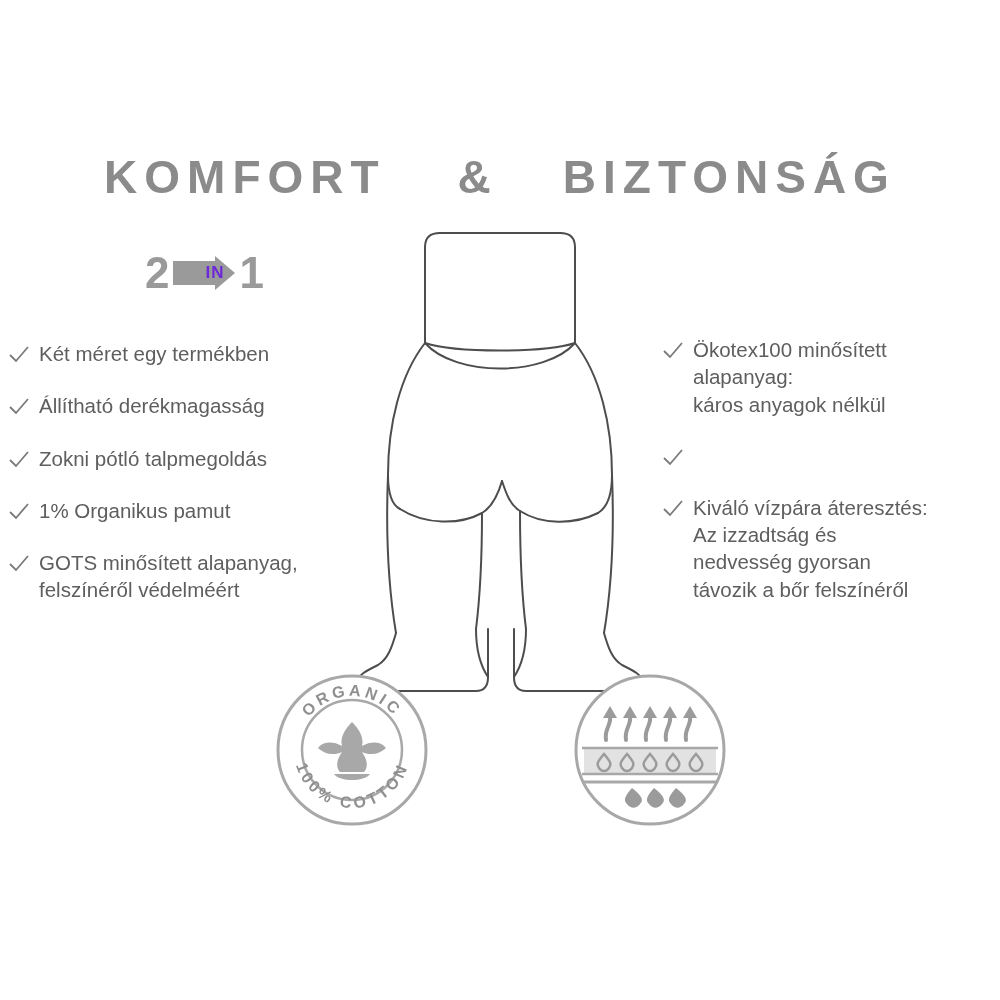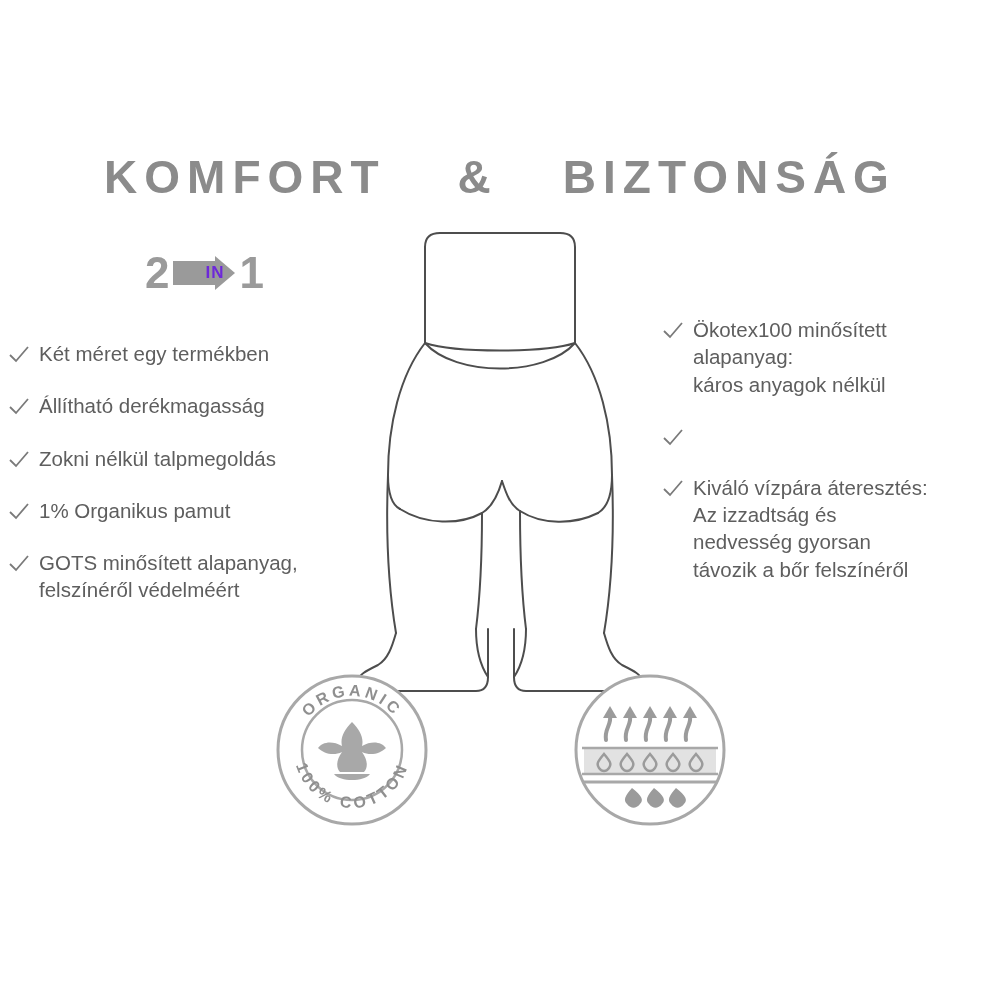--- a/index.html
+++ b/index.html
@@ -108,21 +108,21 @@
   .col {
     position: absolute;
     width: 330px;
   }
   .col-left {
     left: 8px;
     top: 340px;
   }
   .col-right {
     left: 662px;
-    top: 316px;
+    top: 336px;
     width: 338px;
   }
   .feature {
     display: flex;
     align-items: flex-start;
     margin-bottom: 25px;
   }
   .check {
     flex: 0 0 auto;
     width: 22px;
@@ -202,21 +202,21 @@
           </svg>
       </span>
       <span class="feature-text">Állítható derékmagasság</span>
     </div>
     <div class="feature">
       <span class="check">
         <svg width="22" height="22" viewBox="0 0 22 22">
             <polyline points="2,11 8,17 20,3" fill="none" stroke="#7a7a7a" stroke-width="1.8"></polyline>
           </svg>
       </span>
-      <span class="feature-text">Zokni nélkül talpmegoldás</span>
+      <span class="feature-text">Zokni pótló talpmegoldás</span>
     </div>
     <div class="feature">
       <span class="check">
         <svg width="22" height="22" viewBox="0 0 22 22">
             <polyline points="2,11 8,17 20,3" fill="none" stroke="#7a7a7a" stroke-width="1.8"></polyline>
           </svg>
       </span>
       <span class="feature-text">1% Organikus pamut</span>
     </div>
     <div class="feature">

